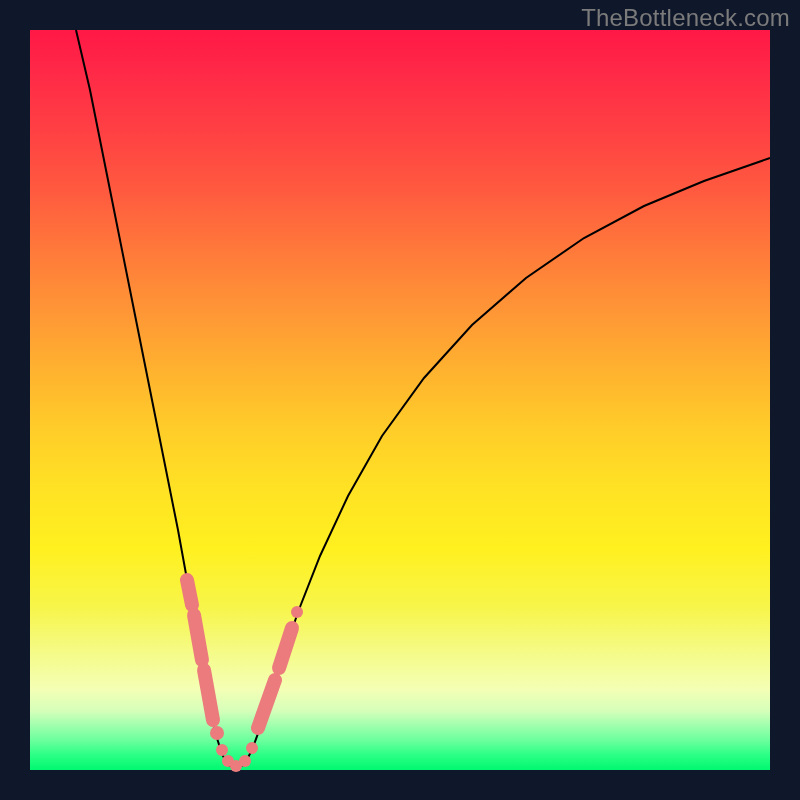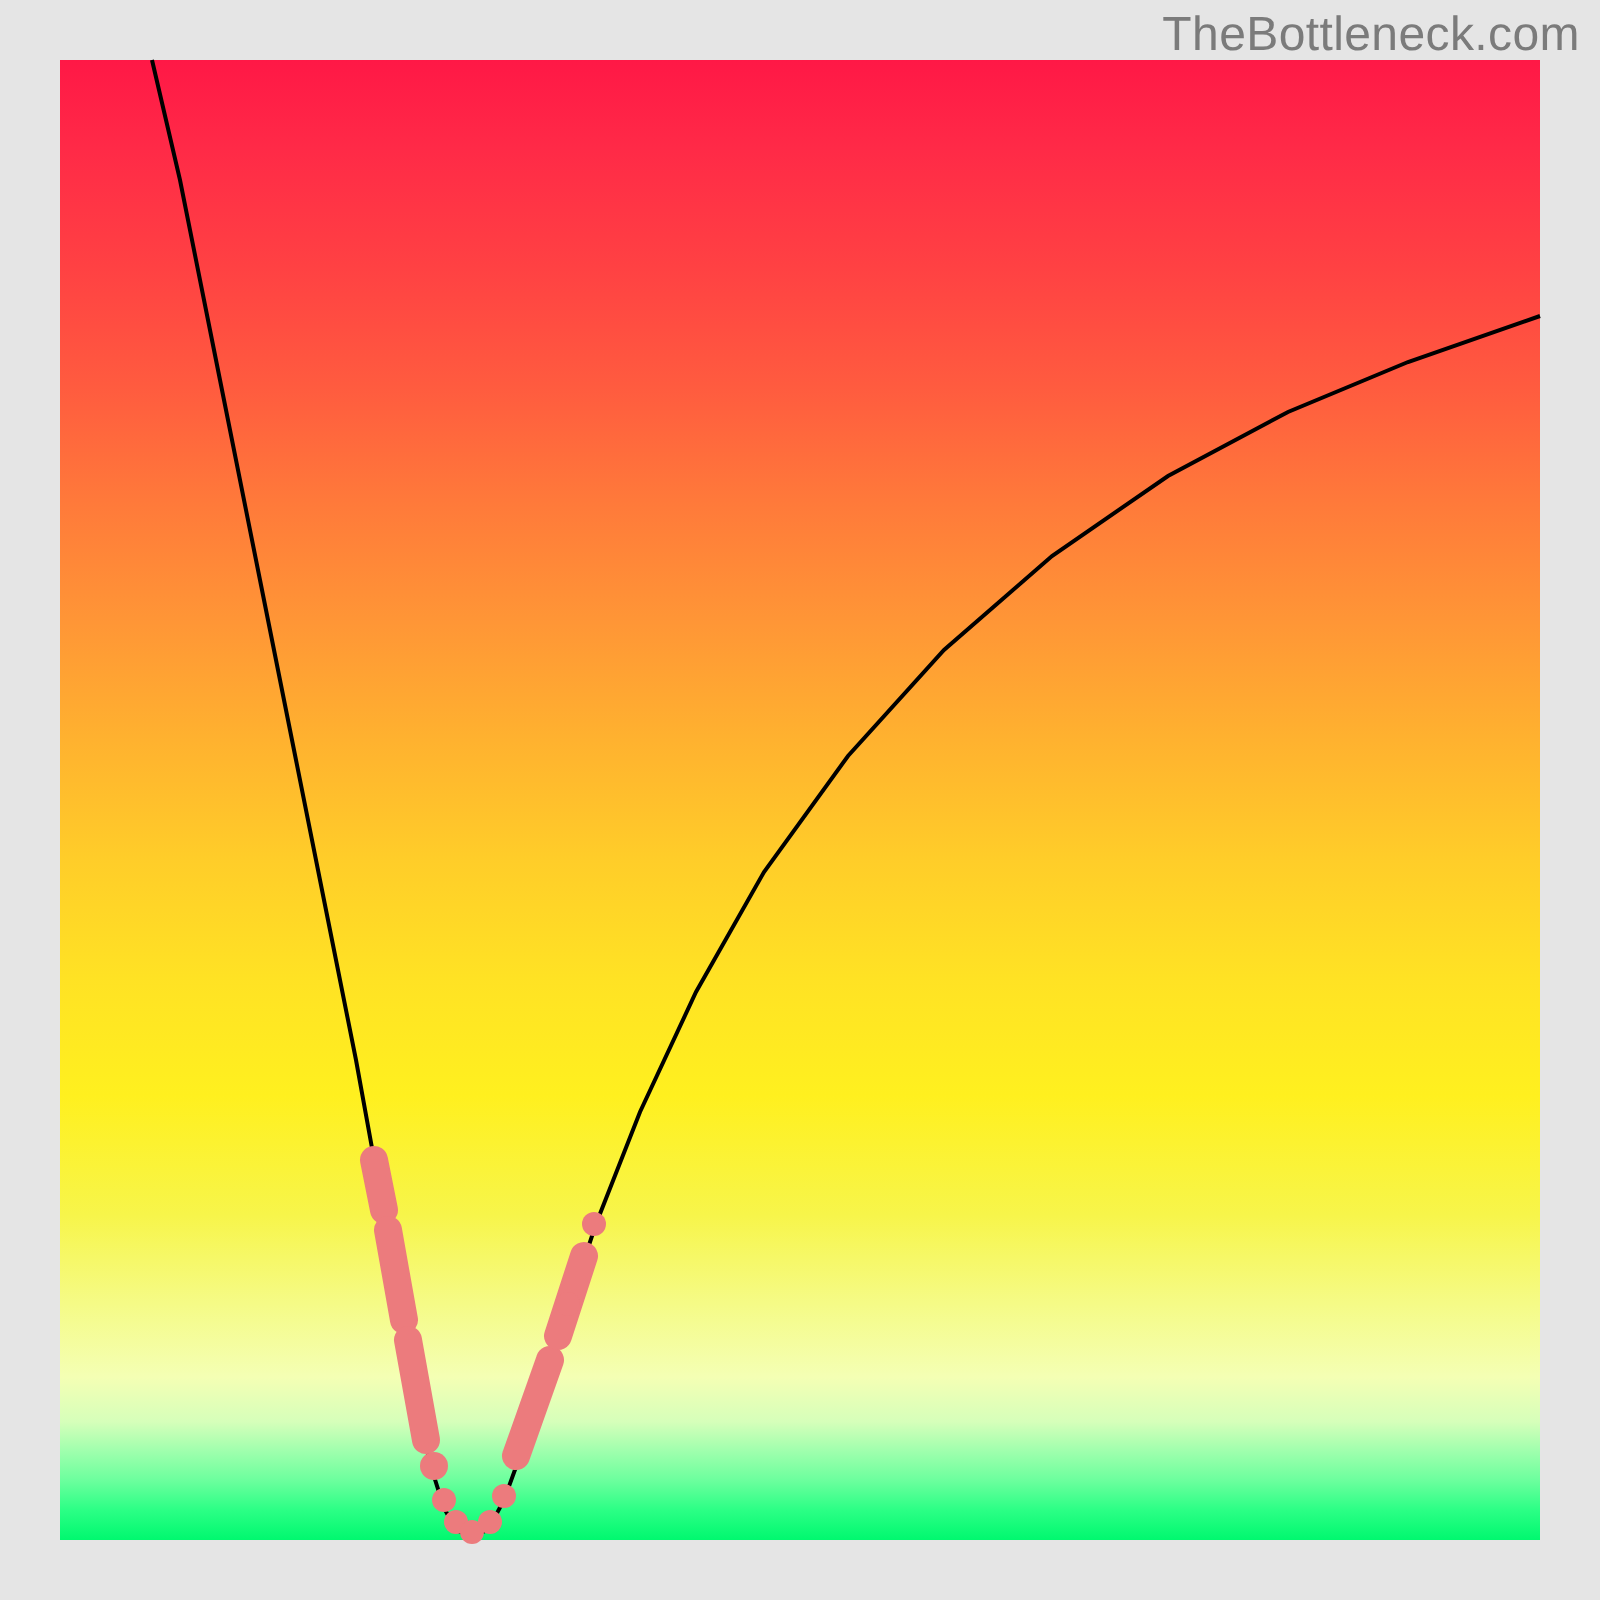--- a/index.html
+++ b/index.html
@@ -10,21 +10,21 @@
     background: #000;
     overflow: hidden;
     font-family: Arial, Helvetica, sans-serif;
   }
   .frame {
     position: absolute;
     left: 0;
     top: 0;
     width: 800px;
     height: 800px;
-    background: #e5e5e5;
+    background: #0f172a;
   }
   .plot {
     position: absolute;
     left: 30px;
     top: 30px;
     width: 740px;
     height: 740px;
     
     background: linear-gradient(
       to bottom,

